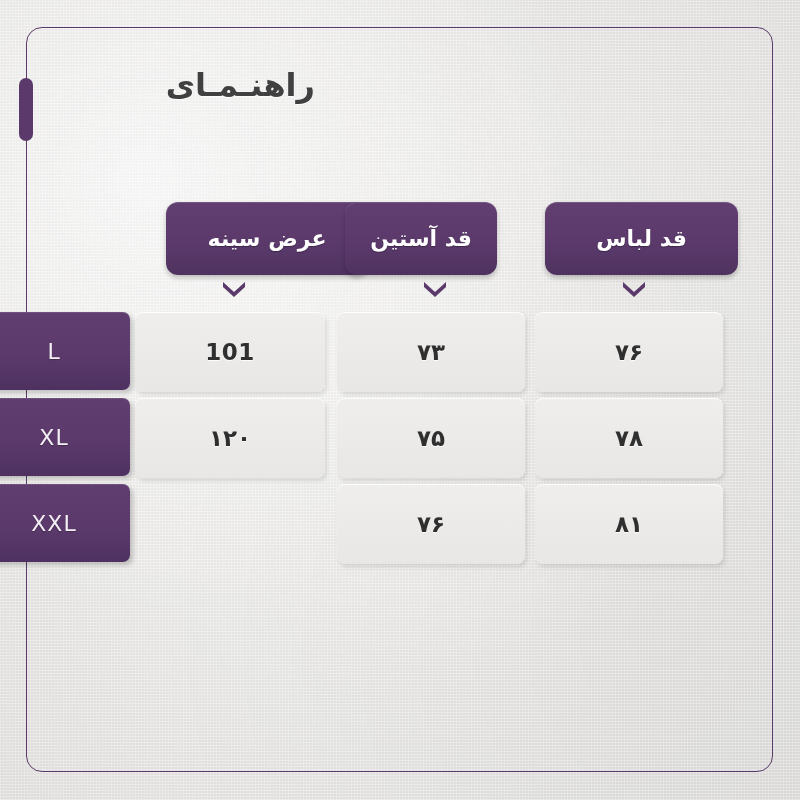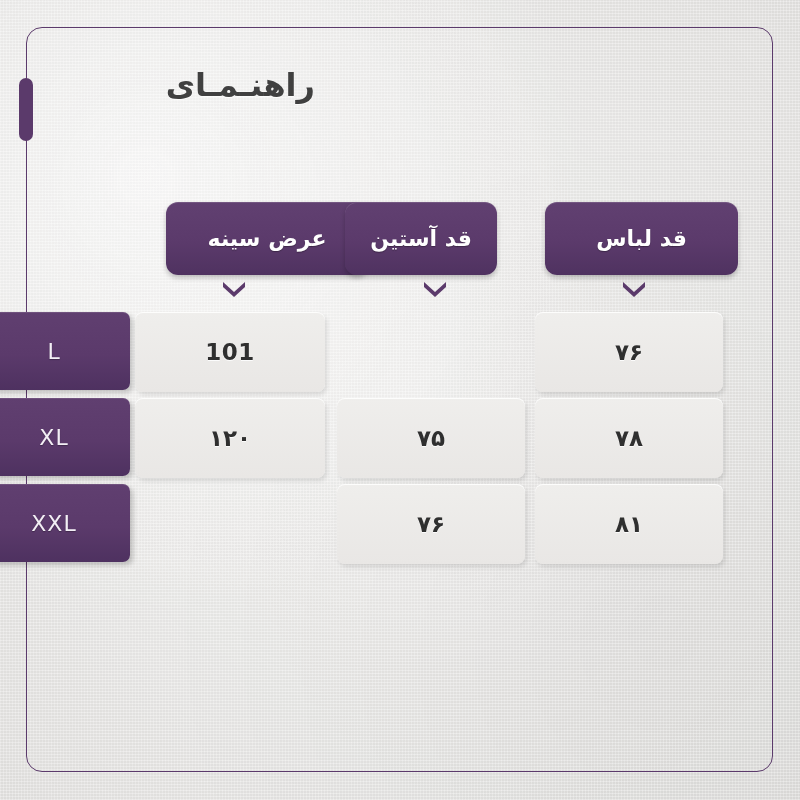--- a/index.html
+++ b/index.html
@@ -213,20 +213,23 @@
         <path d="M2 2 L13 12 L24 2 L24 7 L13 17 L2 7 Z" fill="#5b3a6b"></path>
       </svg>
   </div>
 
   <div class="size-label lbl-row-1">
     <span class="size-label-text">L</span>
   </div>
   <div class="data-cell cell-c1 row-1">
     <span class="data-cell-value">101</span>
   </div>
+  <div class="data-cell cell-c2 row-1">
+    <span class="data-cell-value">۷۳</span>
+  </div>
   <div class="data-cell cell-c3 row-1">
     <span class="data-cell-value">۷۶</span>
   </div>
 
   <div class="size-label lbl-row-2">
     <span class="size-label-text">XL</span>
   </div>
   <div class="data-cell cell-c1 row-2">
     <span class="data-cell-value">۱۲۰</span>
   </div>

